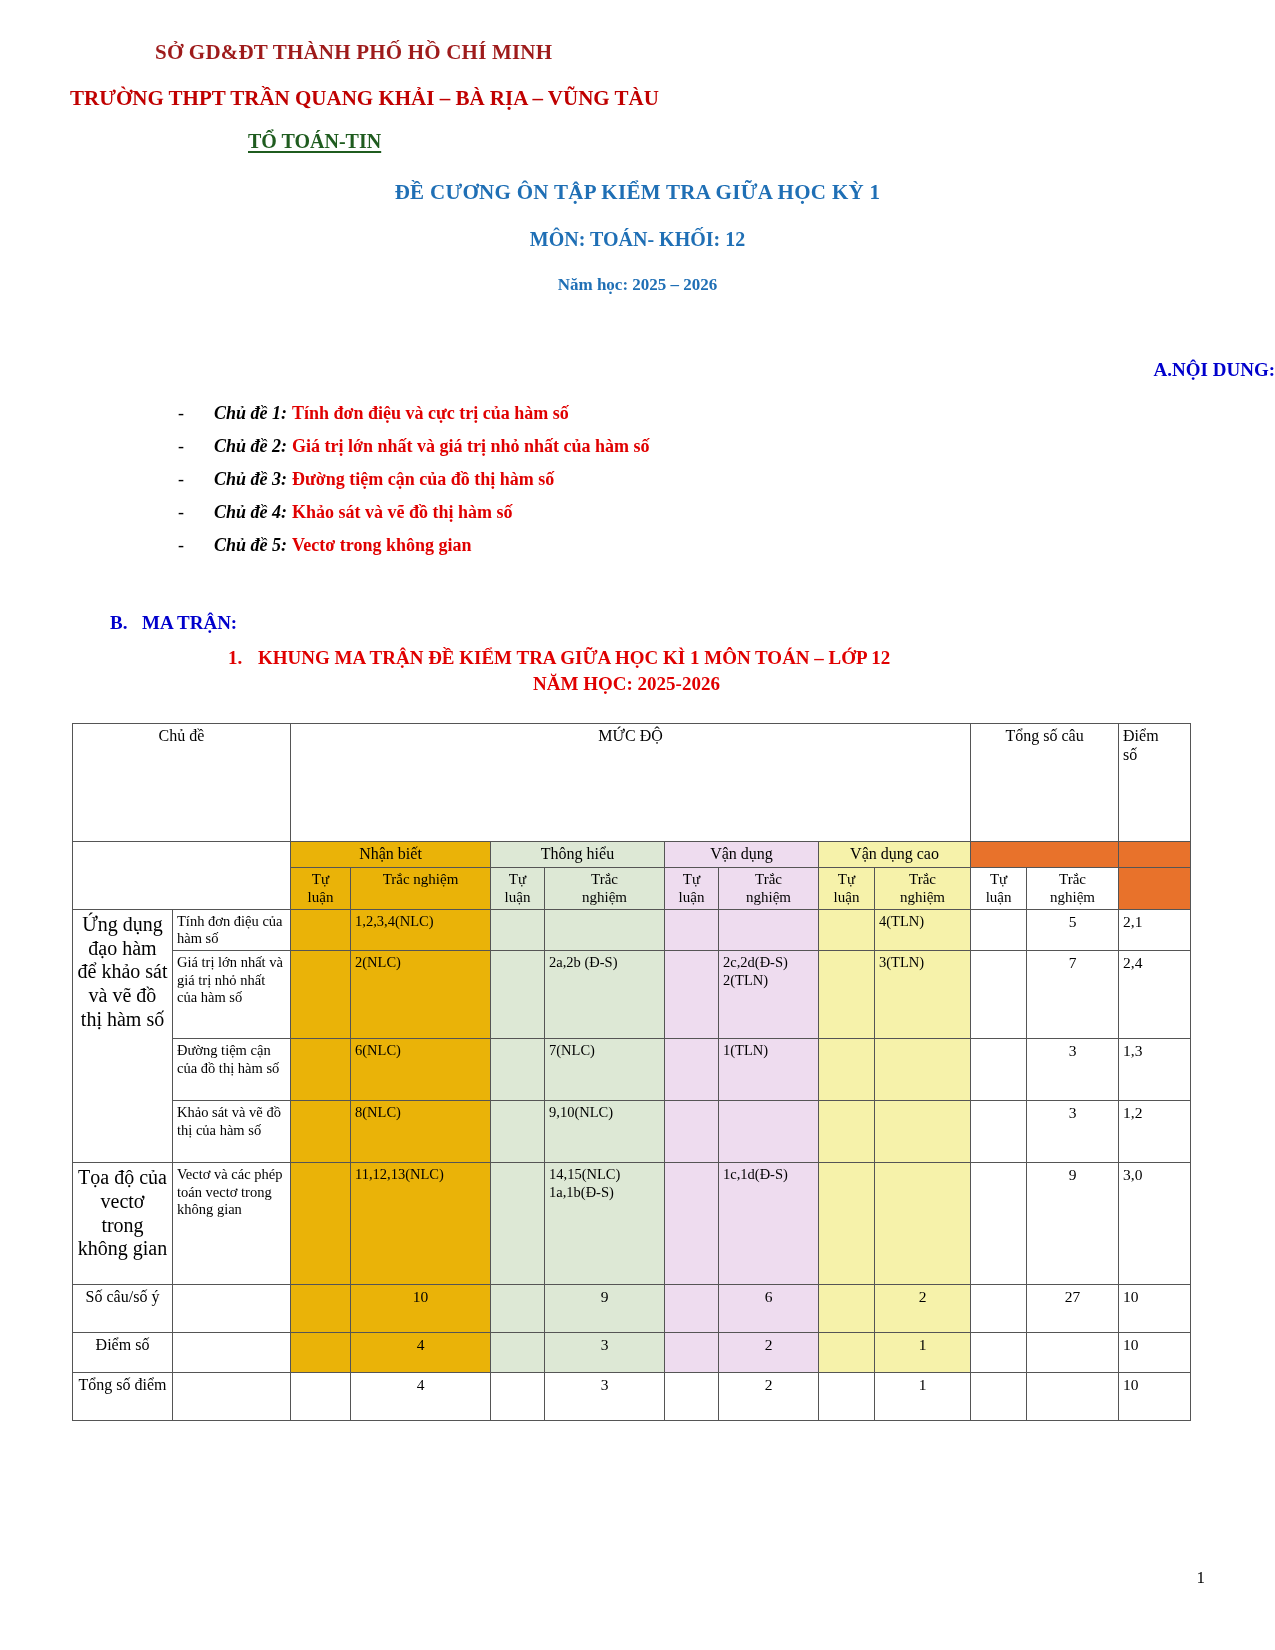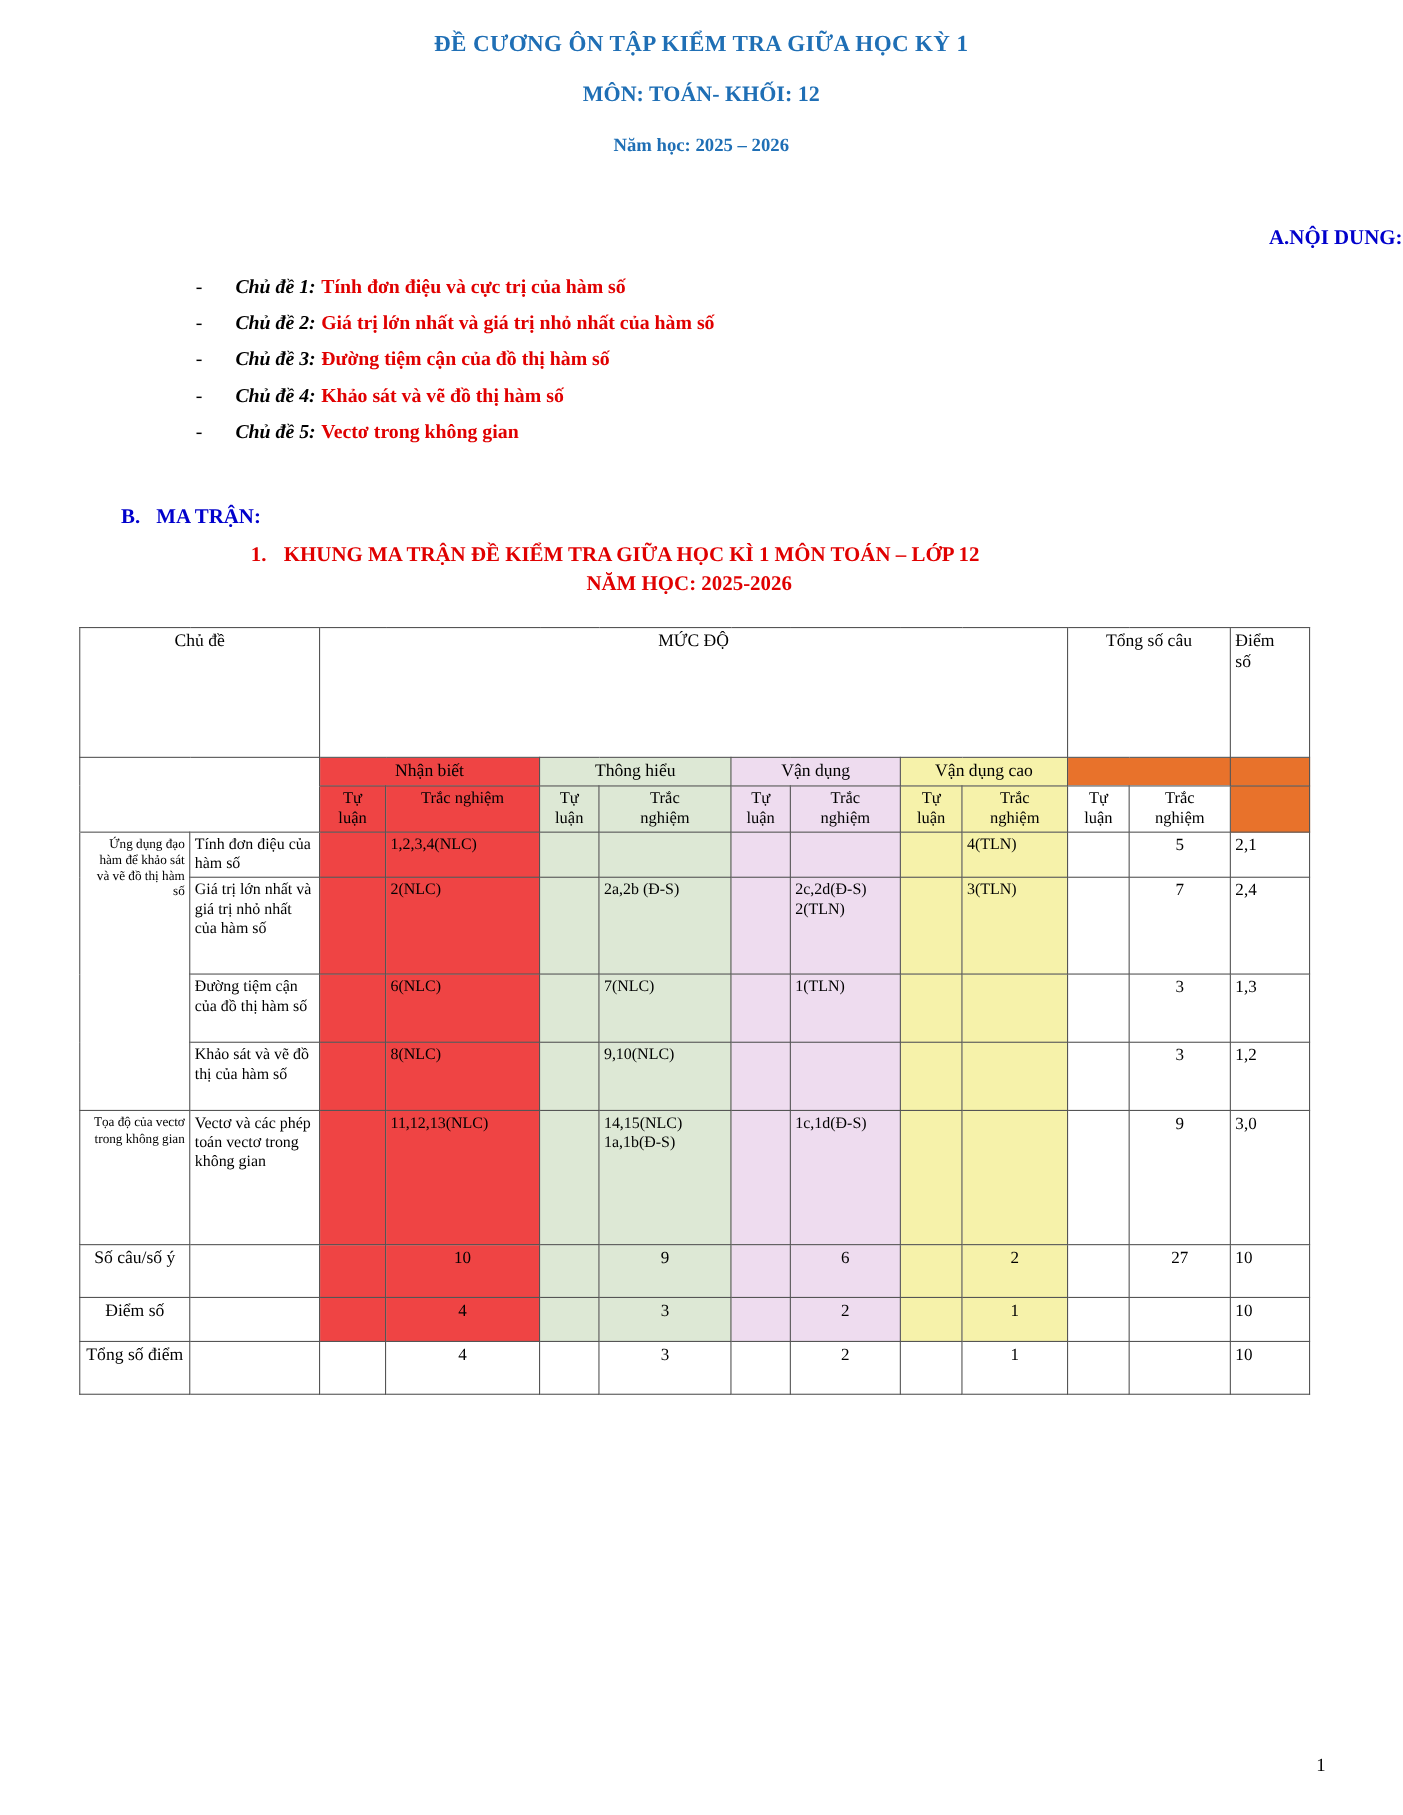--- a/index.html
+++ b/index.html
@@ -151,29 +151,29 @@
     font-size: 16px;
     vertical-align: middle;
   }
   .sub-head {
     text-align: center;
     font-weight: bold;
     font-size: 15px;
     vertical-align: middle;
   }
   .topic-cell {
-    text-align: right;
-    font-weight: bold;
-    font-size: 12px;
+    text-align: center;
+    font-weight: bold;
+    font-size: 20px;
     vertical-align: top;
   }
   .detail-cell { font-size: 14.5px; vertical-align: top; }
 
   
-  .fill-nb { background: #ef4444; }
+  .fill-nb { background: #eab308; }
   .fill-th { background: #dde8d5; }
   .fill-vd { background: #eedcef; }
   .fill-vdc { background: #f6f2aa; }
   .fill-orange { background: #e8722b; }
   .fill-white { background: #ffffff; }
 
   .sum-label {
     text-align: center;
     font-weight: bold;
     font-size: 16px;
@@ -192,20 +192,25 @@
     bottom: 62px;
     font-size: 17px;
     color: #000;
   }
 </style>
 </head>
 <body>
 
 <div class="page">
 
+  <div class="hdr">
+    <div class="hdr-line1">SỞ GD&amp;ĐT THÀNH PHỐ HỒ CHÍ MINH</div>
+    <div class="hdr-line2">TRƯỜNG THPT TRẦN QUANG KHẢI – BÀ RỊA – VŨNG TÀU</div>
+    <div><span class="hdr-line3">TỔ TOÁN-TIN</span></div>
+  </div>
 
   <div class="title-block">
     <div class="t1">ĐỀ CƯƠNG ÔN TẬP KIỂM TRA GIỮA HỌC KỲ 1</div>
     <div class="t2">MÔN:  TOÁN- KHỐI: 12</div>
     <div class="t3">Năm học: 2025 – 2026</div>
   </div>
 
   <div class="sec-a">
     <span class="letter">A.</span><span>NỘI DUNG:</span>
   </div>

